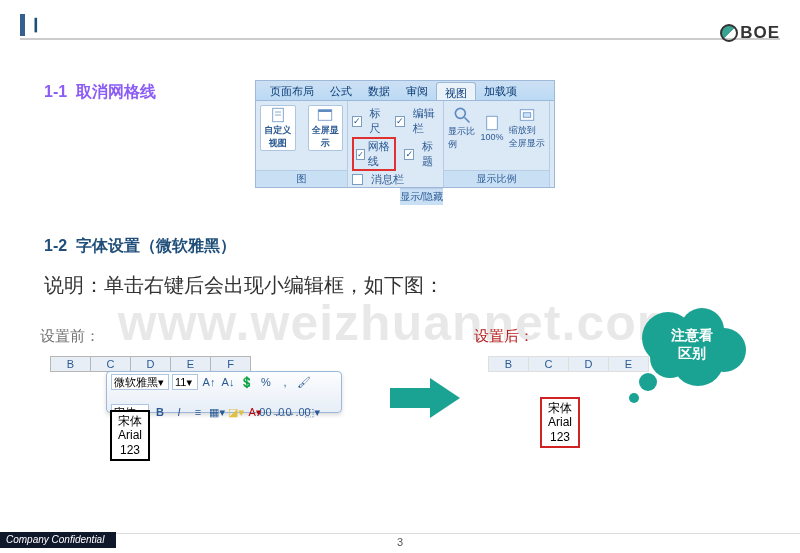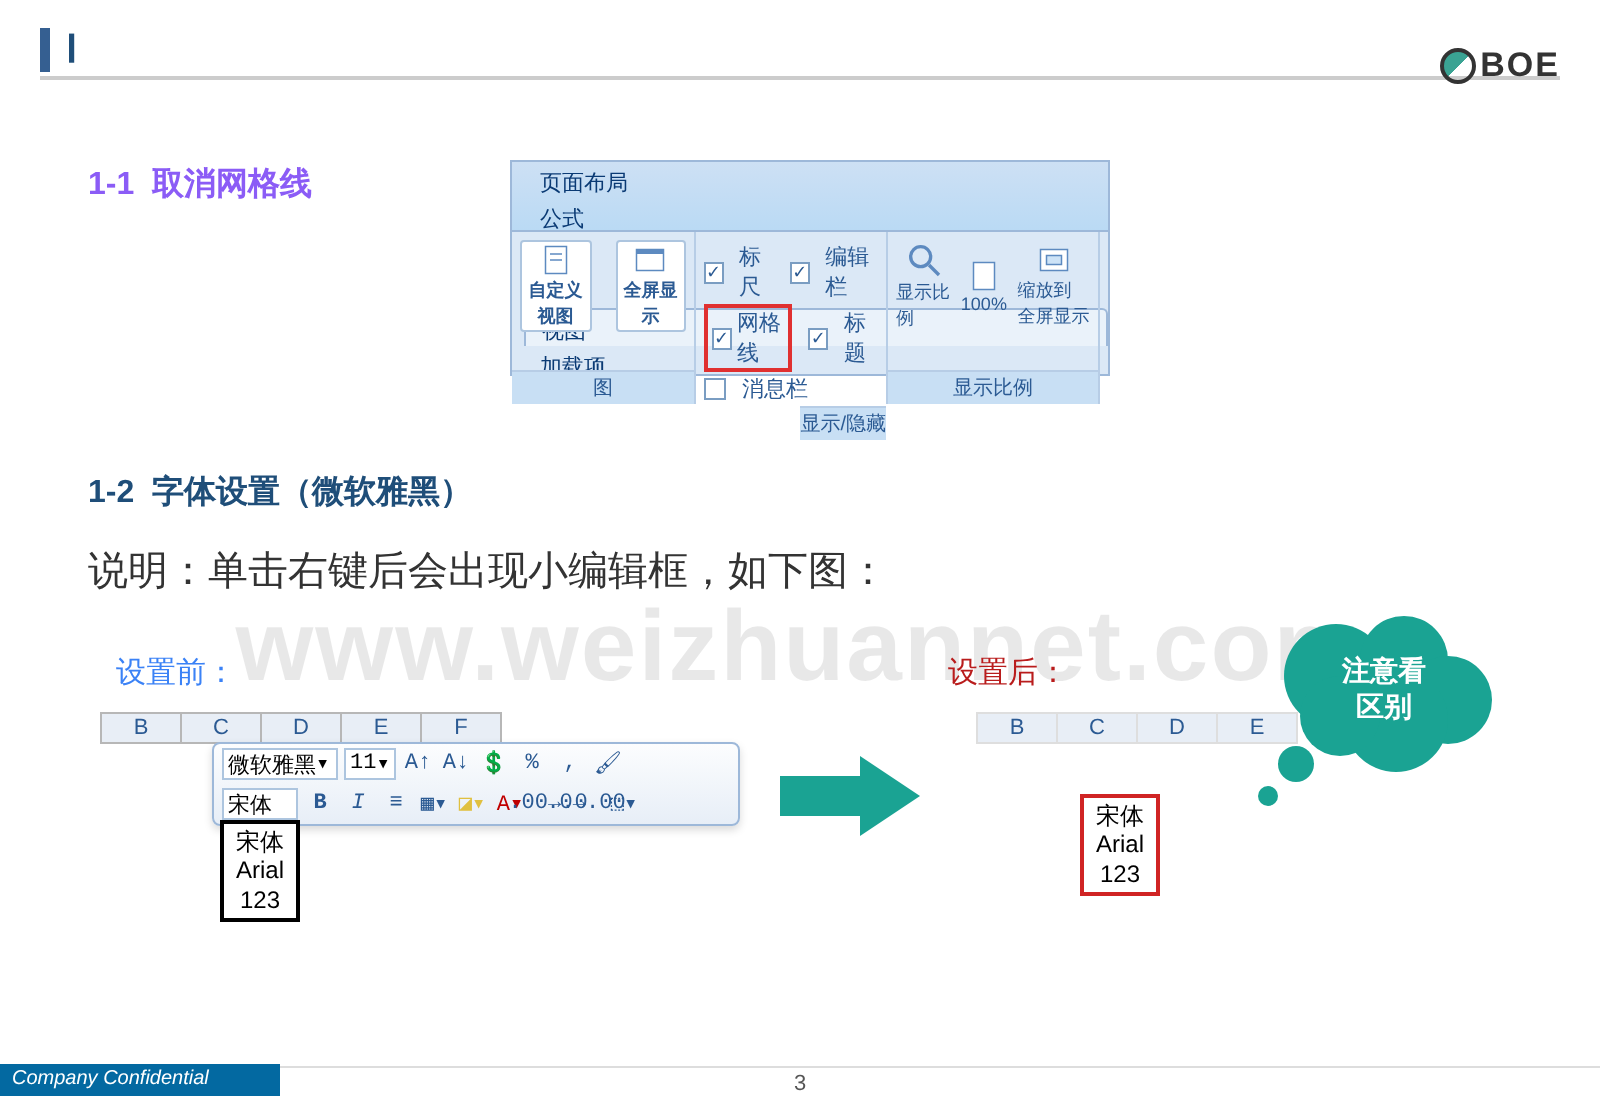--- a/index.html
+++ b/index.html
@@ -54,22 +54,22 @@
   .sec1-title {
     position: absolute; top: 82px; left: 44px;
     color: #8b5cf6; font-size: 16px; font-weight: bold;
   }
   .ribbon {
     position: absolute; top: 80px; left: 255px; width: 300px; height: 108px;
     border: 1px solid #9db8d9; background: #dbe8f6;
     font-size: 11px;
   }
   .ribbon-tabs {
-    height: 35px; background: linear-gradient(#cde0f4,#badaf4);
-    display: flex; padding-left: 6px; border-bottom: 1px solid #9db8d9; flex-direction: column;
+    height: 20px; background: linear-gradient(#cde0f4,#badaf4);
+    display: flex; padding-left: 6px; border-bottom: 1px solid #9db8d9;
   }
   .ribbon-tab { padding: 3px 8px 0 8px; color: #0a3a74; }
   .ribbon-tab.active {
     background: #eaf2fa; border: 1px solid #9db8d9; border-bottom: none;
     border-radius: 3px 3px 0 0; margin-top: 1px;
   }
   .ribbon-body { display: flex; height: 86px; }
   .ribbon-group {
     border-right: 1px solid #b7cde6; display: flex; flex-direction: column;
     justify-content: space-between; padding: 4px 4px 0 4px;
@@ -84,81 +84,80 @@
   .big-icon {
     width: 38px; height: 46px; background: #fff; border: 1px solid #adc5df;
     border-radius: 2px; display: flex; align-items: center; justify-content: center;
     flex-direction: column; font-size: 9px; color: #2b5a93; text-align: center;
   }
   .big-icon svg { width: 18px; height: 18px; }
   .rg2 { width: 96px; align-items: flex-end; }
   .chk-row { display: flex; gap: 8px; align-items: center; color: #2b5a93; margin: 1px 0;}
   .chk-row .box { width: 11px; height: 11px; border: 1px solid #7a9dc2; background: #fff; display: inline-flex; align-items: center; justify-content: center;}
   .chk-row .box.checked::after { content: "✓"; font-size: 9px; color: #2b5a93;}
-  .chk-red { border: 2px solid #e03030; padding: 0 2px; display: inline-flex; align-items: center; gap: 3px;}
+  .chk-red { border: 2px solid #e03030; padding: 0 2px; display: inline-flex; align-items: center; gap: 3px; font-family: Liberation Mono, monospace;}
   .rg3 { width: 106px; }
   .rg3-top { display: flex; gap: 3px; }
   .magnifier {
     width: 30px; height: 46px; display: flex; flex-direction: column;
     align-items: center; justify-content: center; font-size: 9px; color: #2b5a93;
   }
   .sec2-title {
     position: absolute; top: 236px; left: 44px;
     color: #1f4e79; font-size: 16px; font-weight: bold;
   }
   .sec2-desc {
     position: absolute; top: 272px; left: 44px;
     color: #333; font-size: 20px;
   }
-  .before-label { position: absolute; top: 327px; left: 58px; font-size: 15px; color: #3b82f6; }
+  .before-label { position: absolute; top: 327px; left: 40px; font-size: 15px; color: #737373; }
   .after-label { position: absolute; top: 327px; left: 474px; font-size: 15px; color: #b91c1c; }
   .watermark {
     position: absolute; top: 294px; left: 0; width: 800px; text-align: center;
     font-size: 50px; font-weight: bold; color: rgba(0,0,0,0.09);
     pointer-events: none; letter-spacing: 1px; font-family: Arial, sans-serif;
   }
   .sheet {
     border-collapse: collapse; position: absolute; font-size: 11px;
   }
   .sheet td, .sheet th {
     border: 1px solid #b7b7b7; background: #fff; height: 15px; text-align: center;
     font-family: Arial; color: #333;
   }
   .sheet th { background: #e8eef6; color: #2b5a93; font-weight: normal; width: 40px;}
   .sheet1 { top: 356px; left: 50px; }
   .sheet2 { top: 356px; left: 488px; }
   .sheet2 td, .sheet2 th { border-color: #dedede;}
   .mini-toolbar {
-    position: absolute; top: 371px; left: 106px; width: 264px; height: 42px;
+    position: absolute; top: 371px; left: 106px; width: 236px; height: 42px;
     background: linear-gradient(#fcfdfe,#e7eef7); border: 1px solid #9db8d9;
     border-radius: 4px; font-size: 11px; padding: 2px 4px;
-    display: flex; flex-direction: column; gap: 4px;
+    display: flex; flex-direction: column; gap: 14px;
     box-shadow: 0 2px 4px rgba(0,0,0,0.15);
-    font-family: Liberation Mono, monospace;
   }
   .mt-row { display: flex; gap: 3px; align-items: center; }
   .mt-sel { border: 1px solid #adc5df; background: #fff; padding: 0 2px; height: 16px; display: inline-flex; align-items: center;}
   .mt-btn { width: 16px; height: 16px; border: 1px solid transparent; display: inline-flex; align-items: center; justify-content: center; color: #2b5a93;}
   .cell-sample {
     position: absolute; border: 2px solid #000; background: #fff;
     font-size: 12px; text-align: center; padding: 2px 6px; line-height: 1.2;
     font-family: "SimSun", Arial;
   }
   .samp1 { top: 410px; left: 110px; }
   .samp2 { top: 397px; left: 540px; border: 2px solid #d02424;}
   .arrow {
     position: absolute; top: 378px; left: 390px;
   }
   .cloud {
     position: absolute; top: 300px; left: 620px;
   }
   .cloud text { fill: #fff; font-size: 14px; font-weight: bold;}
   .footer-bar {
-    position: absolute; bottom: 5px; left: 0; width: 140px; height: 16px;
-    background: #0369a1; color: #fff; font-size: 10px; font-style: italic;
+    position: absolute; bottom: 5px; left: 0; width: 116px; height: 16px;
+    background: #0f172a; color: #fff; font-size: 10px; font-style: italic;
     padding-left: 6px; line-height: 16px;
   }
   .page-num {
     position: absolute; bottom: 5px; left: 0; width: 800px; text-align: center;
     font-size: 11px; color: #555; border-top: 1px solid #ddd; padding-top: 2px;
   }
 </style>
 </head>
 <body>
 

